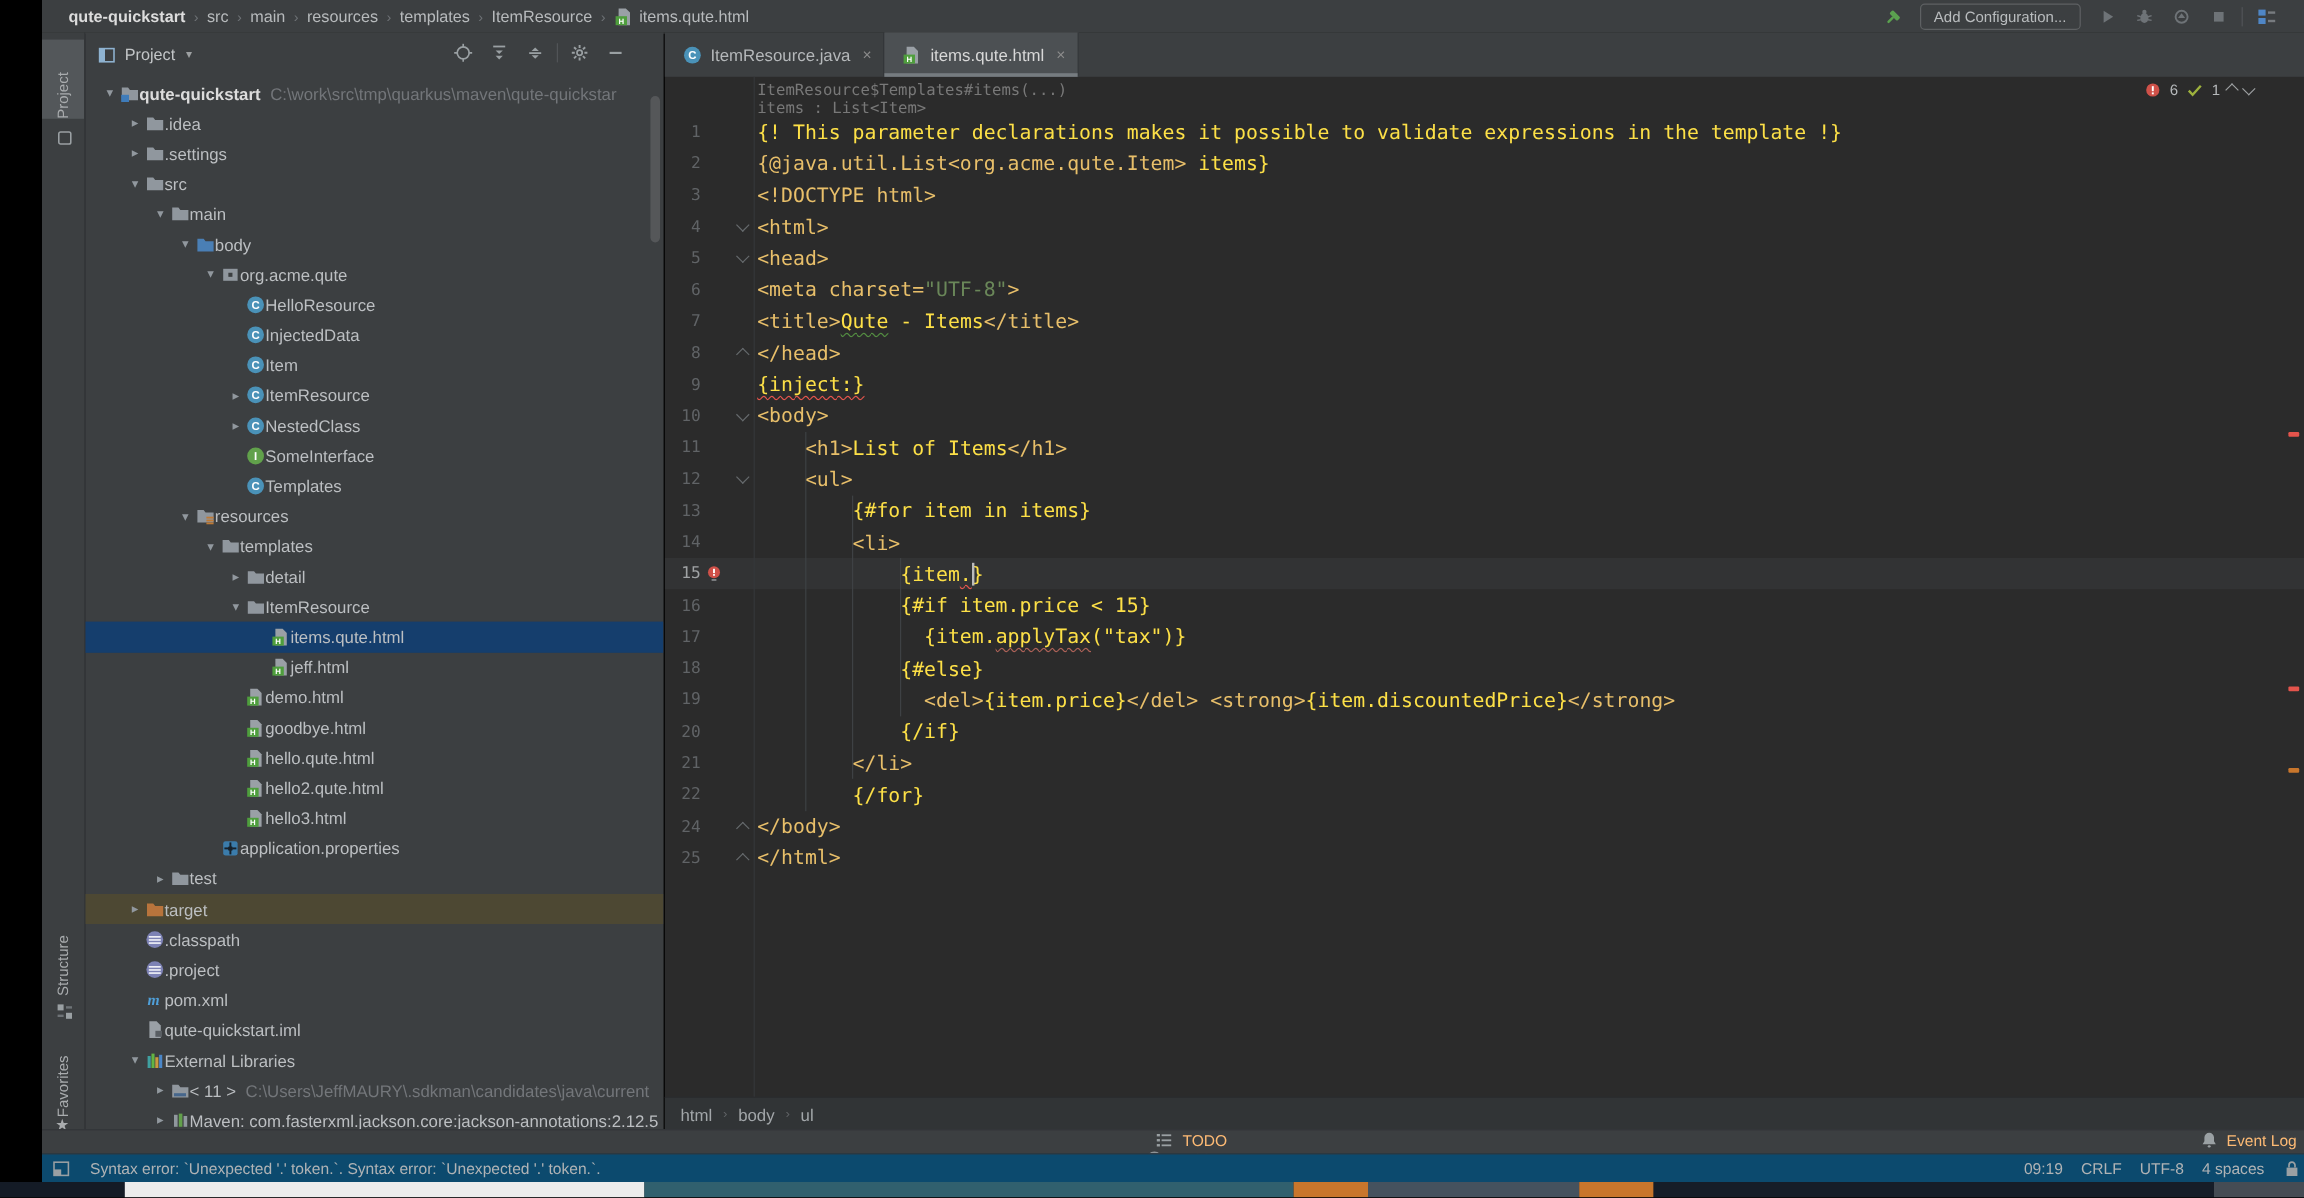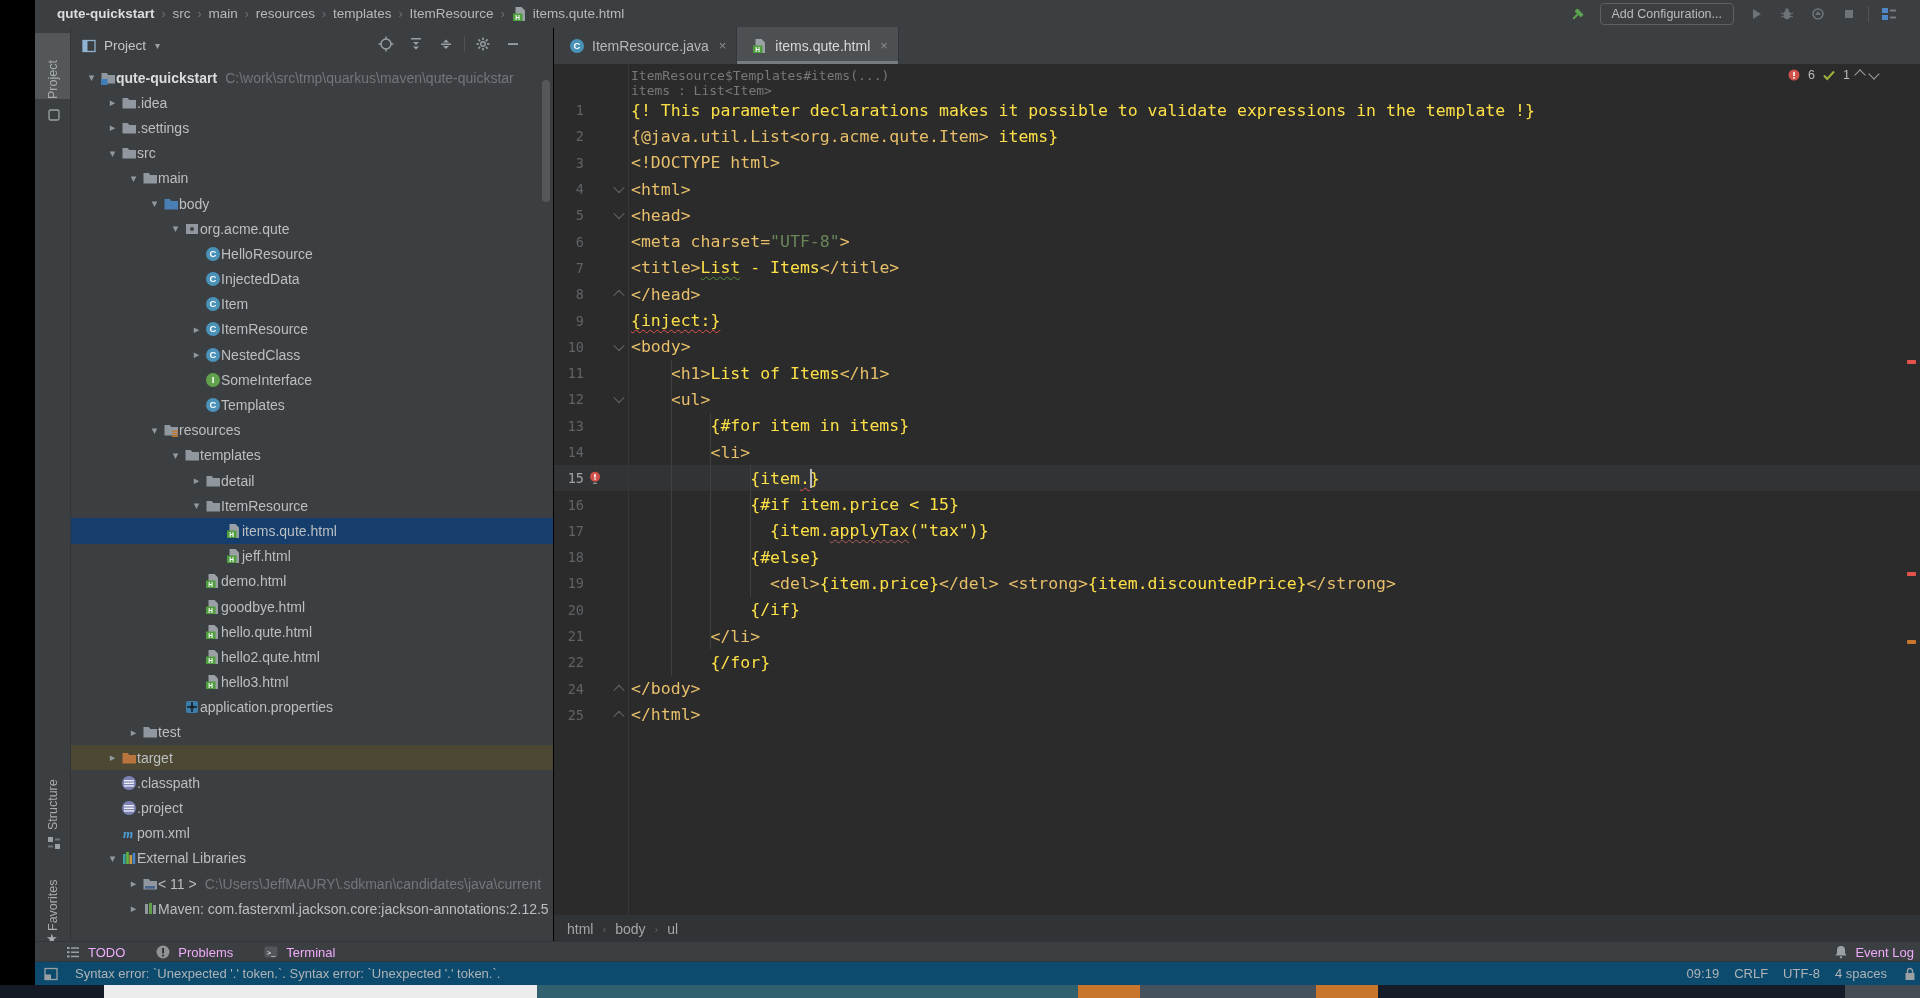--- a/index.html
+++ b/index.html
@@ -78,21 +78,21 @@
   .chevbtn{width:7px;height:7px;border-right:1.6px solid #9da0a2;border-bottom:1.6px solid #9da0a2;}
   .chevbtn.up{transform:rotate(-135deg);} .chevbtn.down{transform:rotate(45deg);margin-top:-3px;}
   .smark{position:absolute;right:4px;width:9px;height:4px;border-radius:1px;}
   #caret{position:absolute;width:1.5px;height:19px;background:#bbbbbb;}
   #editor-crumbs{position:absolute;left:0;right:0;bottom:0;height:27px;background:#313436;border-top:1px solid #2a2c2e;
                  display:flex;align-items:center;font-size:14px;color:#a2a6a9;padding-left:13px;}
   .ec-sep{color:#606366;margin:0 9px;font-size:11px;}
 
   
   #bottom-toolbar{position:absolute;left:35px;right:0;bottom:36px;height:20px;background:#3c3f41;
-                  border-top:1px solid #323539;display:flex;align-items:center;font-size:13px;color:#f0abfc;}
+                  border-top:1px solid #323539;display:flex;align-items:center;font-size:13px;color:#fdba74;flex-direction:column;}
   .bt-item{display:flex;align-items:center;gap:7px;margin-left:30px;}
   #event-log{position:absolute;right:6px;display:flex;align-items:center;gap:6px;}
   #status-bar{position:absolute;left:35px;right:0;bottom:13px;height:23px;background:#0c4a6e;
               border-top:1px solid #323539;display:flex;align-items:center;font-size:13px;color:#b0b3b5;}
   #status-msg{margin-left:40px;white-space:nowrap;}
   #status-right{position:absolute;right:2px;display:flex;align-items:center;gap:15px;color:#b0b3b5;}
   #status-toggle{position:absolute;left:8px;top:4px;}
 
   
   #left-black{position:absolute;left:0;top:0;width:35px;bottom:13px;background:#000;}
@@ -585,20 +585,30 @@
         <div class="trow" style="padding-left: 33px;">
           <span class="chev"></span>
           <span class="ticon-wrap">
             <svg width="16" height="16" viewBox="0 0 16 16">
               <text x="2" y="12.8" font-size="13" font-weight="bold" font-style="italic" fill="#4f9fd8" font-family="Liberation Serif,serif">m</text>
             </svg>
           </span>
           <span class="tlabel">pom.xml</span>
         </div>
         <div class="trow" style="padding-left: 33px;">
+          <span class="chev"></span>
+          <span class="ticon-wrap">
+            <svg width="16" height="16" viewBox="0 0 16 16">
+              <path d="M3.5 1h6l3.5 3.5V15h-9.5z" fill="#9aa0a6"></path>
+              <rect x="8.5" y="9" width="5.5" height="5" fill="#595e63"></rect>
+            </svg>
+          </span>
+          <span class="tlabel">qute-quickstart.iml</span>
+        </div>
+        <div class="trow" style="padding-left: 33px;">
           <span class="chev">▾</span>
           <span class="ticon-wrap">
             <svg width="16" height="16" viewBox="0 0 16 16">
               <rect x="2" y="4" width="2.6" height="10" fill="#3fa0a0"></rect>
               <rect x="5.2" y="2" width="2.6" height="12" fill="#62b543"></rect>
               <rect x="8.4" y="5" width="2.6" height="9" fill="#c89a3f"></rect>
               <rect x="11.6" y="3" width="2.6" height="11" fill="#4a86c8"></rect>
             </svg>
           </span>
           <span class="tlabel">External Libraries</span>
@@ -694,21 +704,21 @@
           <div class="cline">
             <span class="lnum">6</span>
             <span class="gslot"></span>
             <span class="fslot"></span>
             <span class="ctext"><span class="c-tag">&lt;meta charset=</span><span class="c-str">"UTF-8"</span><span class="c-tag">&gt;</span></span>
           </div>
           <div class="cline">
             <span class="lnum">7</span>
             <span class="gslot"></span>
             <span class="fslot"></span>
-            <span class="ctext"><span class="c-tag">&lt;title&gt;</span><span class="c-text u-green">List</span><span class="c-text"> - Items</span><span class="c-tag">&lt;/title&gt;</span></span>
+            <span class="ctext"><span class="c-tag">&lt;title&gt;</span><span class="c-text u-green">Qute</span><span class="c-text"> - Items</span><span class="c-tag">&lt;/title&gt;</span></span>
           </div>
           <div class="cline">
             <span class="lnum">8</span>
             <span class="gslot"></span>
             <span class="fslot">
               <span class="fold end"></span>
             </span>
             <span class="ctext"><span class="c-tag">&lt;/head&gt;</span></span>
           </div>
           <div class="cline">

